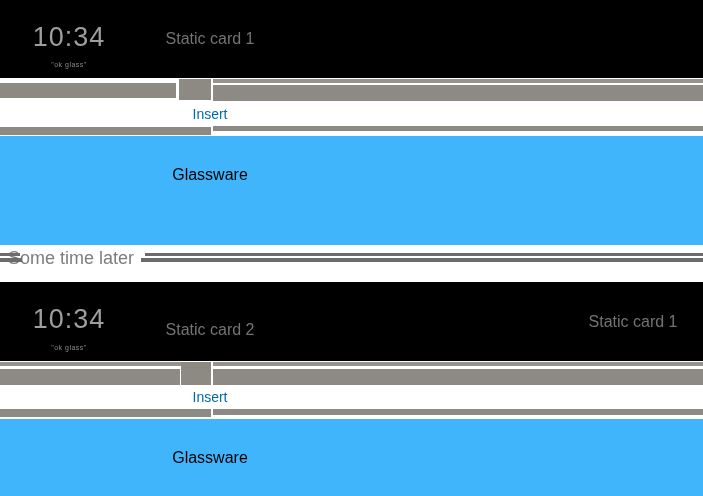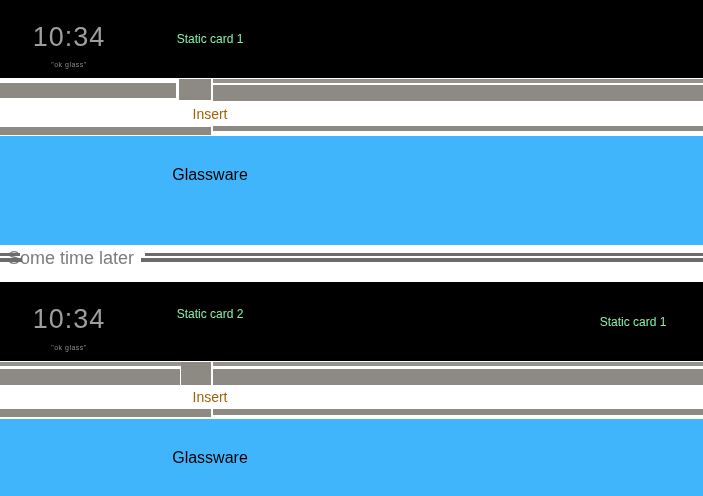--- a/index.html
+++ b/index.html
@@ -11,22 +11,22 @@
   .black-bar{background:#000000;}
   .gray{background:#8c8a82;}
   .gray-strip{background:#95938b;}
   .rule{background:#6b6b6b;}
   .blue{background:#41b5fc;}
   .ctr{transform:translate(-50%,-50%);white-space:nowrap;}
   .clock{
     color:#9e9e9e;font-size:27px;font-weight:100;letter-spacing:1px;
   }
   .hint{color:#8c8c8c;font-size:7px;letter-spacing:0.5px;}
-  .card-title{color:#86efac;font-size:12px;}
-  .insert-label{color:#a16207;font-size:14px;}
+  .card-title{color:#737373;font-size:16px;}
+  .insert-label{color:#0369a1;font-size:14px;}
   .glassware-label{color:#000000;font-size:16px;font-weight:300;}
   .later-label{
     color:#7d7d7d;font-size:18px;font-weight:300;white-space:nowrap;
     transform:translateY(-50%);
   }
 </style>
 </head>
 <body>
 
 <div id="stage">
@@ -53,21 +53,21 @@
 
   <div class="abs later-label" style="left:8px;top:258px;">Some time later</div>
   <div class="abs rule" style="left:0;top:253px;width:20px;height:3px;"></div>
   <div class="abs rule" style="left:0;top:258px;width:22px;height:4px;"></div>
   <div class="abs rule" style="left:145px;top:253px;width:558px;height:3px;"></div>
   <div class="abs rule" style="left:141px;top:258px;width:562px;height:4px;"></div>
 
   <div class="abs black-bar" style="left:0;top:282px;width:703px;height:79px;">
     <div class="abs ctr clock" style="left:69px;top:37px;">10:34</div>
     <div class="abs ctr hint" style="left:69px;top:65px;">"ok glass"</div>
-    <div class="abs ctr card-title" style="left:210px;top:32px;">Static card 2</div>
+    <div class="abs ctr card-title" style="left:210px;top:48px;">Static card 2</div>
     <div class="abs ctr card-title" style="left:633px;top:40px;">Static card 1</div>
   </div>
 
   <div class="abs gray-strip" style="left:0;top:362px;width:207px;height:4px;"></div>
   <div class="abs gray-strip" style="left:213px;top:362px;width:490px;height:4px;"></div>
   <div class="abs gray" style="left:181px;top:362px;width:30px;height:23px;"></div>
   <div class="abs gray" style="left:0;top:369px;width:180px;height:16px;"></div>
   <div class="abs gray" style="left:213px;top:369px;width:490px;height:16px;"></div>
 
   <div class="abs ctr insert-label" style="left:210px;top:397px;">Insert</div>

